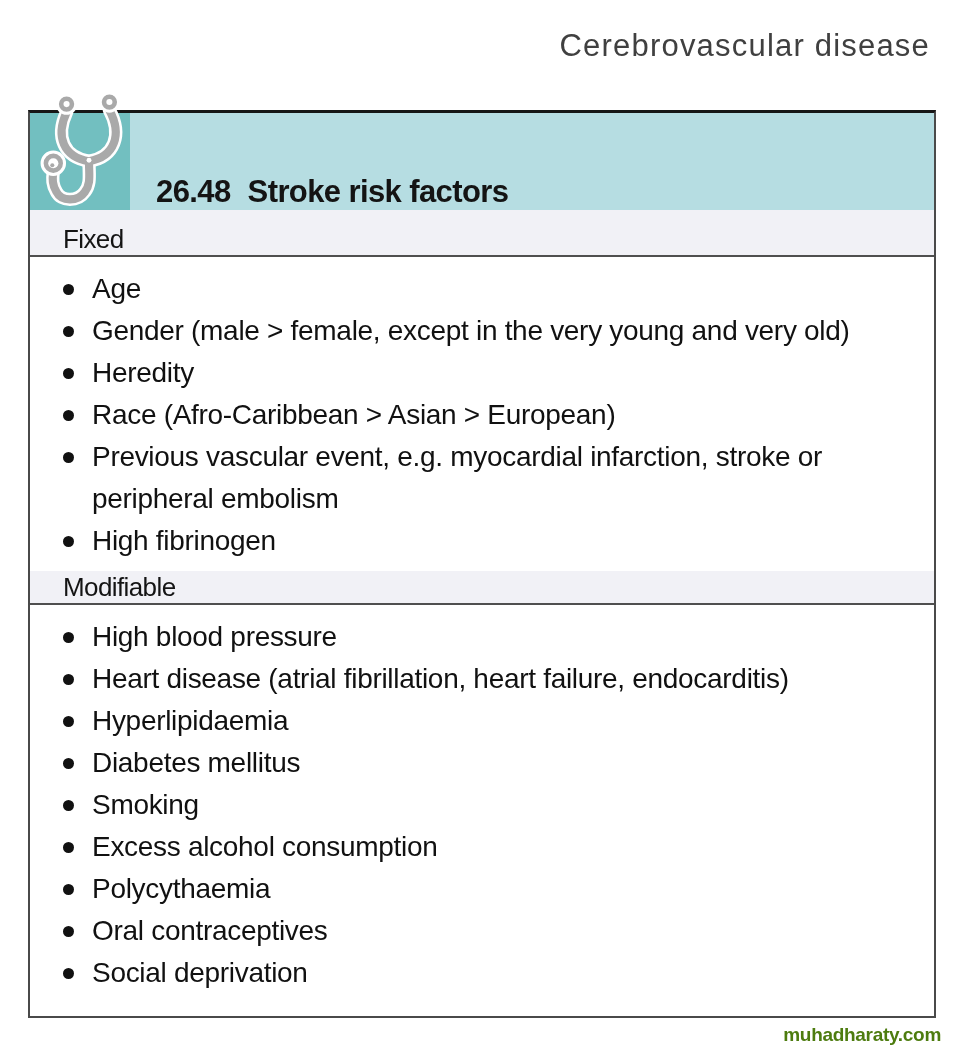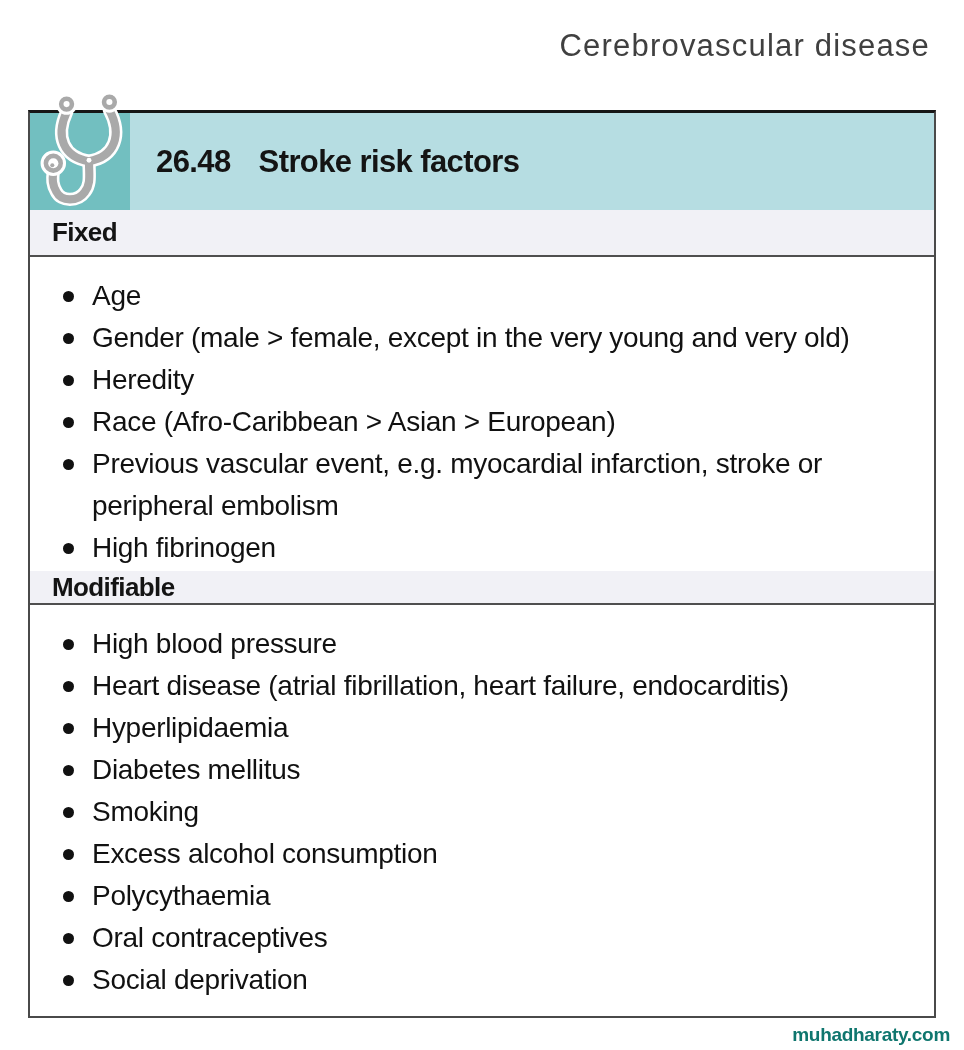--- a/index.html
+++ b/index.html
@@ -34,63 +34,62 @@
     position:absolute;left:0;top:0;
     width:100px;height:100%;
     background:var(--teal-dark);
   }
   .steth{
     position:absolute;left:8px;top:-24px;
     width:102px;height:124px;
   }
   .box-title-row{
     position:absolute;left:126px;top:0;height:100%;
-    display:flex;align-items:center;
+    display:flex;align-items:flex-end;
     font-weight:bold;color:#141414;
     font-size:31px;letter-spacing:-0.6px;
     white-space:nowrap;
-    gap:11px;
   }
   .box-number{margin-right:17px;}
   
   .section-band{
     box-sizing:border-box;
     background:var(--band-bg);
     border-bottom:2px solid #4f4f4f;
-    display:flex;align-items:center;
-    padding-left:22px;
-    font-weight:bold;color:#141414;
+    display:flex;align-items:flex-end;
+    padding-left:33px;
+    font-weight:normal;color:#141414;
     font-size:26px;letter-spacing:-0.6px;
   }
   .band-fixed{height:47px;}
   .band-modifiable{height:34px;}
   
   ul.risk-list{
-    margin:0;padding:18px 18px 0 0;
+    margin:0;padding:11px 18px 0 0;
     list-style:none;
     box-sizing:border-box;
   }
   .list-fixed{height:314px;}
   .list-modifiable{height:487px;border-radius:27px;}
   ul.risk-list li{
     position:relative;
     padding-left:62px;
     font-size:28px;line-height:42px;
     letter-spacing:-0.3px;
     color:#111;
   }
   ul.risk-list .bullet{
     position:absolute;left:33px;top:16px;
     width:11px;height:11px;border-radius:50%;
     background:#111;
   }
   
   .watermark{
-    position:absolute;right:14px;top:1024px;
-    font-weight:bold;font-size:19px;color:#0f766e;
+    position:absolute;right:23px;top:1024px;
+    font-weight:bold;font-size:19px;color:#4d7c0f;
     letter-spacing:-0.3px;
   }
 </style>
 </head>
 <body>
 
 <div class="page">
 
   <div class="chapter-heading">Cerebrovascular disease</div>
 

